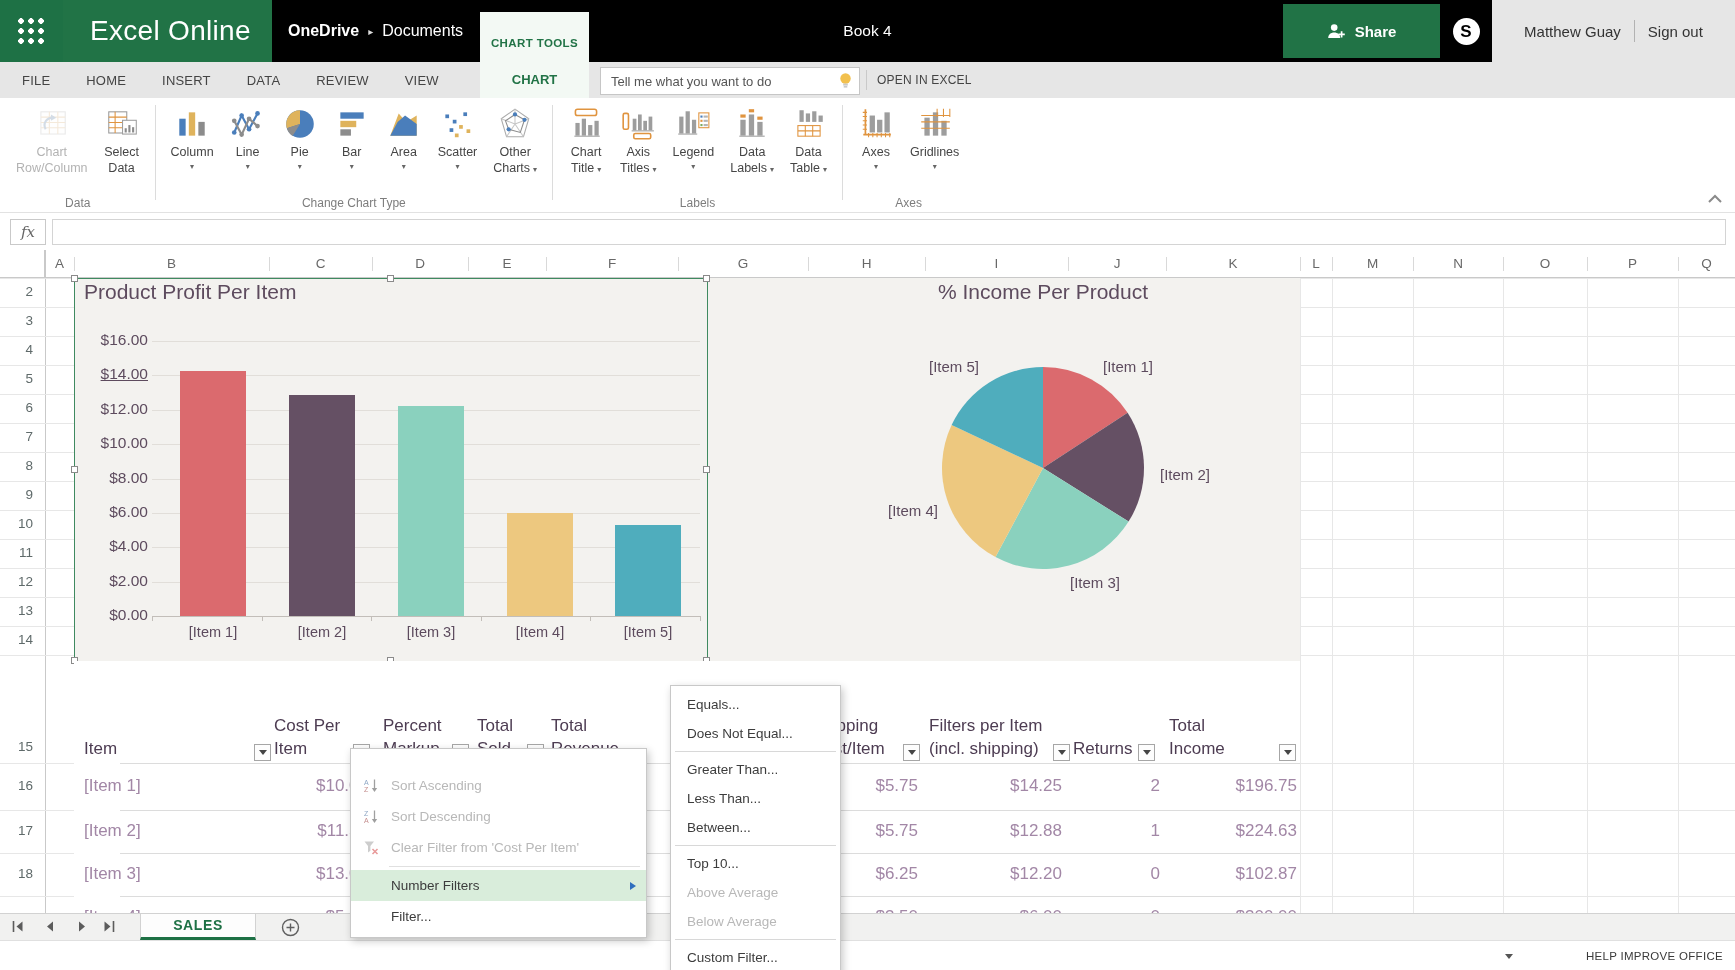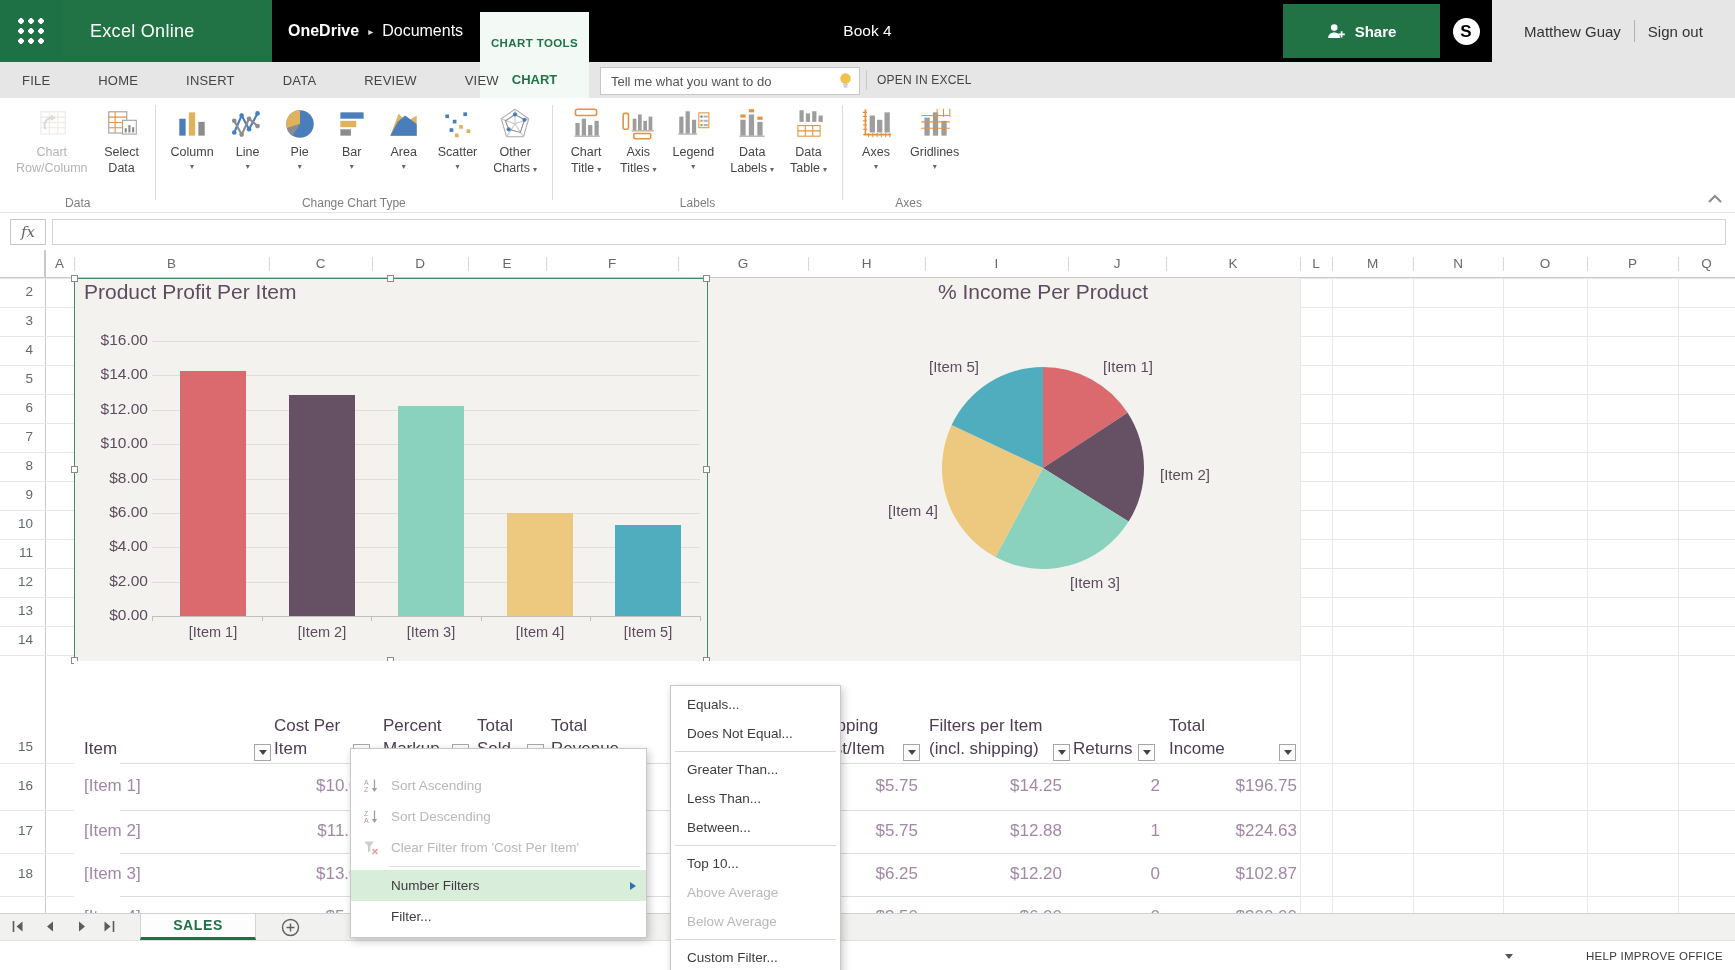--- a/index.html
+++ b/index.html
@@ -13,41 +13,41 @@
       radial-gradient(circle at 4px 4px,#fff 2.6px,transparent 3px),
       radial-gradient(circle at 14px 4px,#fff 2.6px,transparent 3px),
       radial-gradient(circle at 24px 4px,#fff 2.6px,transparent 3px),
       radial-gradient(circle at 4px 14px,#fff 2.6px,transparent 3px),
       radial-gradient(circle at 14px 14px,#fff 2.6px,transparent 3px),
       radial-gradient(circle at 24px 14px,#fff 2.6px,transparent 3px),
       radial-gradient(circle at 4px 24px,#fff 2.6px,transparent 3px),
       radial-gradient(circle at 14px 24px,#fff 2.6px,transparent 3px),
       radial-gradient(circle at 24px 24px,#fff 2.6px,transparent 3px);}
   .brand{position:absolute;left:63px;top:0;width:209px;height:62px;background:#217346;color:#fff;
-         font-size:18px;font-weight:300;line-height:62px;padding-left:27px;box-sizing:border-box;letter-spacing:.3px;}
+         font-size:28px;font-weight:300;line-height:62px;padding-left:27px;box-sizing:border-box;letter-spacing:.3px;}
   .crumbs{position:absolute;left:288px;top:0;height:62px;display:flex;align-items:center;color:#fff;font-size:16px;}
   .crumbs .root{font-weight:700;}
   .crumbs .chev{font-size:10px;color:#ddd;margin:0 9px;}
   .charttools{position:absolute;left:480px;top:12px;width:109px;height:62px;background:#f3f9f4;
               color:#217346;font-size:11.5px;font-weight:700;letter-spacing:.4px;text-align:center;line-height:62px;}
   .doctitle{position:absolute;left:650px;top:0;width:435px;height:62px;line-height:62px;text-align:center;
             color:#fff;font-size:15.5px;}
   .sharebtn{position:absolute;left:1283px;top:4px;width:157px;height:54px;background:#217346;color:#fff;
             display:flex;align-items:center;justify-content:center;gap:9px;font-size:15px;font-weight:700;cursor:pointer;}
   .skype{position:absolute;left:1440px;top:0;width:52px;height:62px;background:#000;display:flex;align-items:center;justify-content:center;cursor:pointer;}
   .skype .sk{width:27px;height:27px;border-radius:50%;background:#fff;color:#000;font-weight:700;font-size:17px;
              text-align:center;line-height:27px;}
   .account{position:absolute;left:1492px;top:0;width:243px;height:62px;background:#e6e6e6;display:flex;
            align-items:center;justify-content:center;font-size:15px;color:#333;}
   .account .vdiv{width:1px;height:22px;background:#b2b2b2;margin:0 13px;}
   .account span{cursor:pointer;}
   
   .menubar{position:absolute;left:0;top:62px;width:1735px;height:36px;background:#e6e6e6;}
   .chartbg{position:absolute;left:480px;top:0;width:109px;height:36px;background:#f3f9f4;}
-  .mtabs{position:absolute;left:22px;top:0;height:36px;display:flex;align-items:center;gap:12px;}
+  .mtabs{position:absolute;left:22px;top:0;height:36px;display:flex;align-items:center;}
   .mtab{font-size:13px;color:#444;margin-right:36px;cursor:pointer;letter-spacing:.2px;}
   .activetab{position:absolute;left:480px;top:0;width:109px;height:36px;line-height:36px;text-align:center;
              color:#217346;font-weight:700;font-size:13px;cursor:pointer;}
   .tellme{position:absolute;left:600px;top:5px;width:258px;height:26px;background:#fff;border:1px solid #c6c6c6;
           display:flex;align-items:center;cursor:text;}
   .tellme .tmtext{flex:1;font-size:13px;color:#555;padding-left:10px;}
   .mdiv{position:absolute;left:866px;top:8px;width:1px;height:20px;background:#c9c9c9;}
   .openexcel{position:absolute;left:877px;top:0;height:36px;line-height:36px;font-size:12px;color:#444;
              letter-spacing:.2px;cursor:pointer;}
   
@@ -516,21 +516,21 @@
       <div class="rownum" style="top: 631px; height: 18px; line-height: 18px; padding-right: 12px; box-sizing: border-box; width: 45px;">14</div>
       <div class="rownum" style="top: 738px; height: 18px; line-height: 18px; padding-right: 12px; box-sizing: border-box; width: 45px;">15</div>
       <div class="rownum" style="top: 777px; height: 18px; line-height: 18px; padding-right: 12px; box-sizing: border-box; width: 45px;">16</div>
       <div class="rownum" style="top: 822px; height: 18px; line-height: 18px; padding-right: 12px; box-sizing: border-box; width: 45px;">17</div>
       <div class="rownum" style="top: 865px; height: 18px; line-height: 18px; padding-right: 12px; box-sizing: border-box; width: 45px;">18</div>
       <div class="panel"></div>
       <div style="position: absolute; left: 74px; top: 278px; width: 633px; height: 383px;">
         <div class="ctitle" style="left: 10px; top: 2px;">Product Profit Per Item</div>
         <div class="ylab" style="left: 0px; top: 53px; width: 74px;">$16.00</div>
         <div class="grline" style="left: 78px; top: 63px; width: 548px;"></div>
-        <div class="ylab" style="left: 0px; top: 87.375px; width: 74px;">$14.00</div>
+        <div class="ylab" style="left: 0px; top: 87.375px; width: 74px; text-decoration: underline;">$14.00</div>
         <div class="grline" style="left: 78px; top: 97.375px; width: 548px;"></div>
         <div class="ylab" style="left: 0px; top: 121.75px; width: 74px;">$12.00</div>
         <div class="grline" style="left: 78px; top: 131.75px; width: 548px;"></div>
         <div class="ylab" style="left: 0px; top: 156.125px; width: 74px;">$10.00</div>
         <div class="grline" style="left: 78px; top: 166.125px; width: 548px;"></div>
         <div class="ylab" style="left: 0px; top: 190.5px; width: 74px;">$8.00</div>
         <div class="grline" style="left: 78px; top: 200.5px; width: 548px;"></div>
         <div class="ylab" style="left: 0px; top: 224.875px; width: 74px;">$6.00</div>
         <div class="grline" style="left: 78px; top: 234.875px; width: 548px;"></div>
         <div class="ylab" style="left: 0px; top: 259.25px; width: 74px;">$4.00</div>

